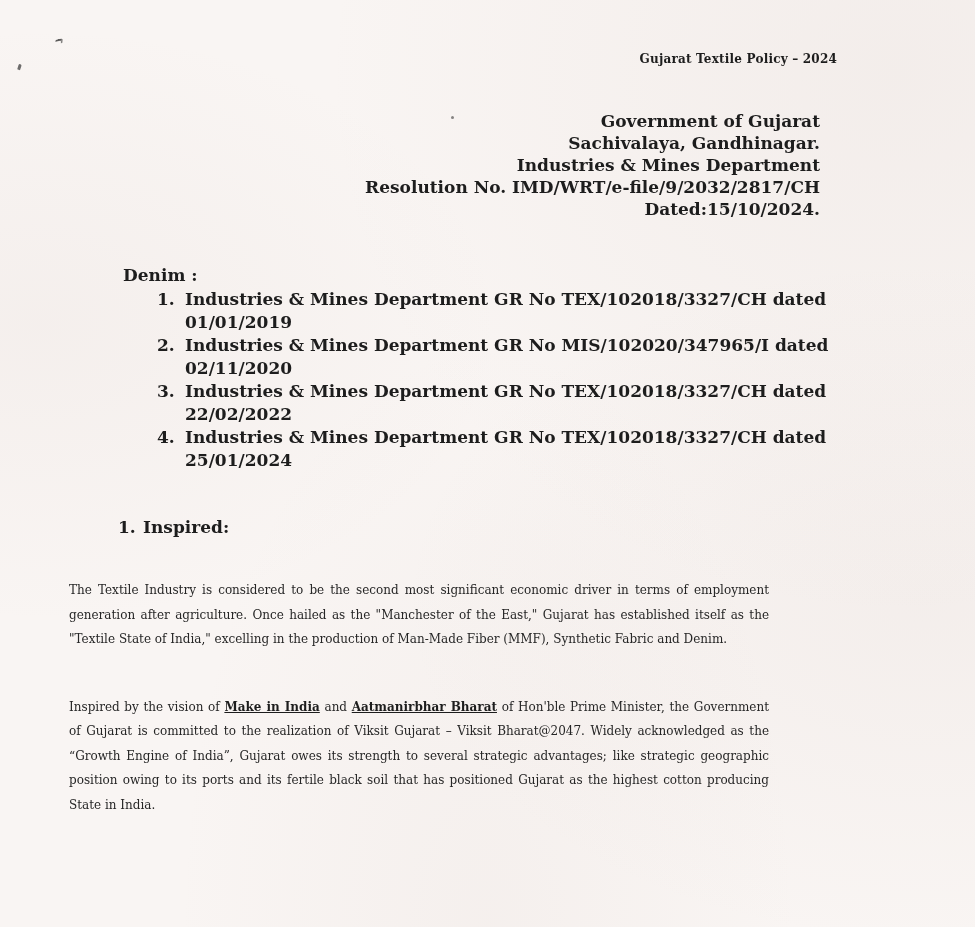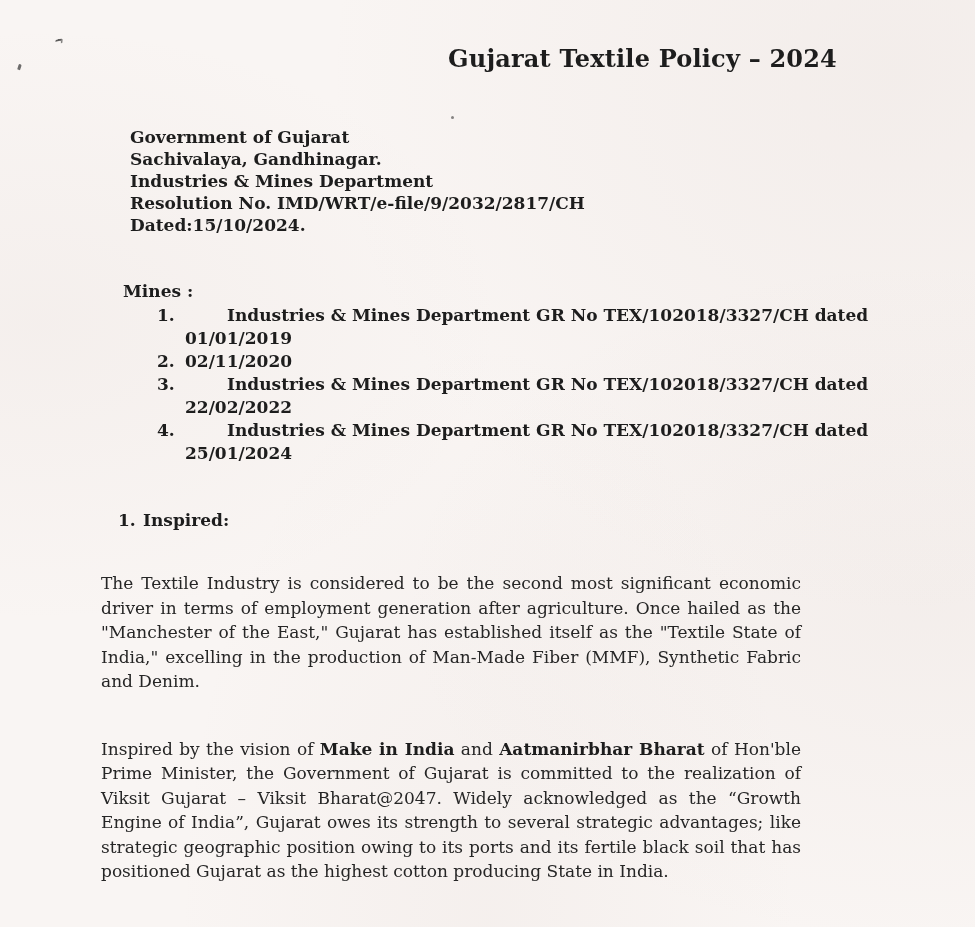--- a/index.html
+++ b/index.html
@@ -46,31 +46,31 @@
     left: 230px; top: 587px; width: 2px; height: 2px;
     background: rgba(90,90,90,0.5);
     border-radius: 50%;
   }
 
   .doc-title {
     padding-top: 48px;
     margin-right: 138px;
     text-align: right;
     font-weight: bold;
-    font-size: 24px;
+    font-size: 12px;
     line-height: 22px;
     color: #1d1d1d;
     letter-spacing: 0.2px;
   }
 
   .letterhead {
-    margin-top: 56px;
+    margin-top: 40px;
     margin-left: 130px;
     width: 690px;
-    text-align: left;
+    text-align: right;
     font-weight: bold;
     font-size: 17px;
     line-height: 22px;
     color: #1d1d1d;
   }
   .letterhead div { white-space: nowrap; }
 
   .read-section {
     margin-top: 44px;
     margin-left: 123px;
@@ -87,45 +87,45 @@
   }
   .read-item {
     display: flex;
     font-weight: bold;
     font-size: 17px;
     line-height: 23px;
     color: #1d1d1d;
   }
   .read-num { width: 28px; flex-shrink: 0; }
   .read-text { width: 700px; }
-  .read-line1 { white-space: nowrap; margin-left: 42px; }
+  .read-line1 { white-space: nowrap; }
 
   .section-heading {
     margin-top: 44px;
     margin-left: 118px;
     display: flex;
     font-weight: bold;
     font-size: 17px;
     line-height: 22px;
     color: #1d1d1d;
   }
   .section-num { width: 25px; flex-shrink: 0; }
 
   .body-para {
-    margin-left: 101px;
+    margin-left: 69px;
     width: 700px;
-    font-size: 17px;
+    font-size: 12px;
     line-height: 24.5px;
     text-align: justify;
     text-align-last: left;
     color: #262626;
   }
   .para-1 { margin-top: 40px; }
   .para-2 { margin-top: 43px; }
-  .body-para b { color: #1d1d1d; }
+  .body-para b { color: #1d1d1d; text-decoration: underline; }
 </style>
 </head>
 <body>
 
 <div class="page">
 
   <span class="stray stray-tick"></span>
   <span class="stray stray-comma"></span>
   <span class="stray stray-dot"></span>
   <span class="stray stray-dot2"></span>
@@ -134,34 +134,35 @@
 
   <div class="letterhead">
     <div>Government of Gujarat</div>
     <div>Sachivalaya, Gandhinagar.</div>
     <div>Industries &amp; Mines Department</div>
     <div>Resolution No. IMD/WRT/e-file/9/2032/2817/CH</div>
     <div>Dated:15/10/2024.</div>
   </div>
 
   <div class="read-section">
-    <div class="read-label">Mines :</div>
+    <div class="read-label">Denim :</div>
     <div class="read-list">
 
       <div class="read-item">
         <span class="read-num">1.</span>
         <span class="read-text">
           <span class="read-line1">Industries &amp; Mines Department GR No TEX/102018/3327/CH dated</span>
           <div class="read-line2">01/01/2019</div>
         </span>
       </div>
 
       <div class="read-item">
         <span class="read-num">2.</span>
         <span class="read-text">
+          <span class="read-line1">Industries &amp; Mines Department GR No MIS/102020/347965/I dated</span>
           <div class="read-line2">02/11/2020</div>
         </span>
       </div>
 
       <div class="read-item">
         <span class="read-num">3.</span>
         <span class="read-text">
           <span class="read-line1">Industries &amp; Mines Department GR No TEX/102018/3327/CH dated</span>
           <div class="read-line2">22/02/2022</div>
         </span>

